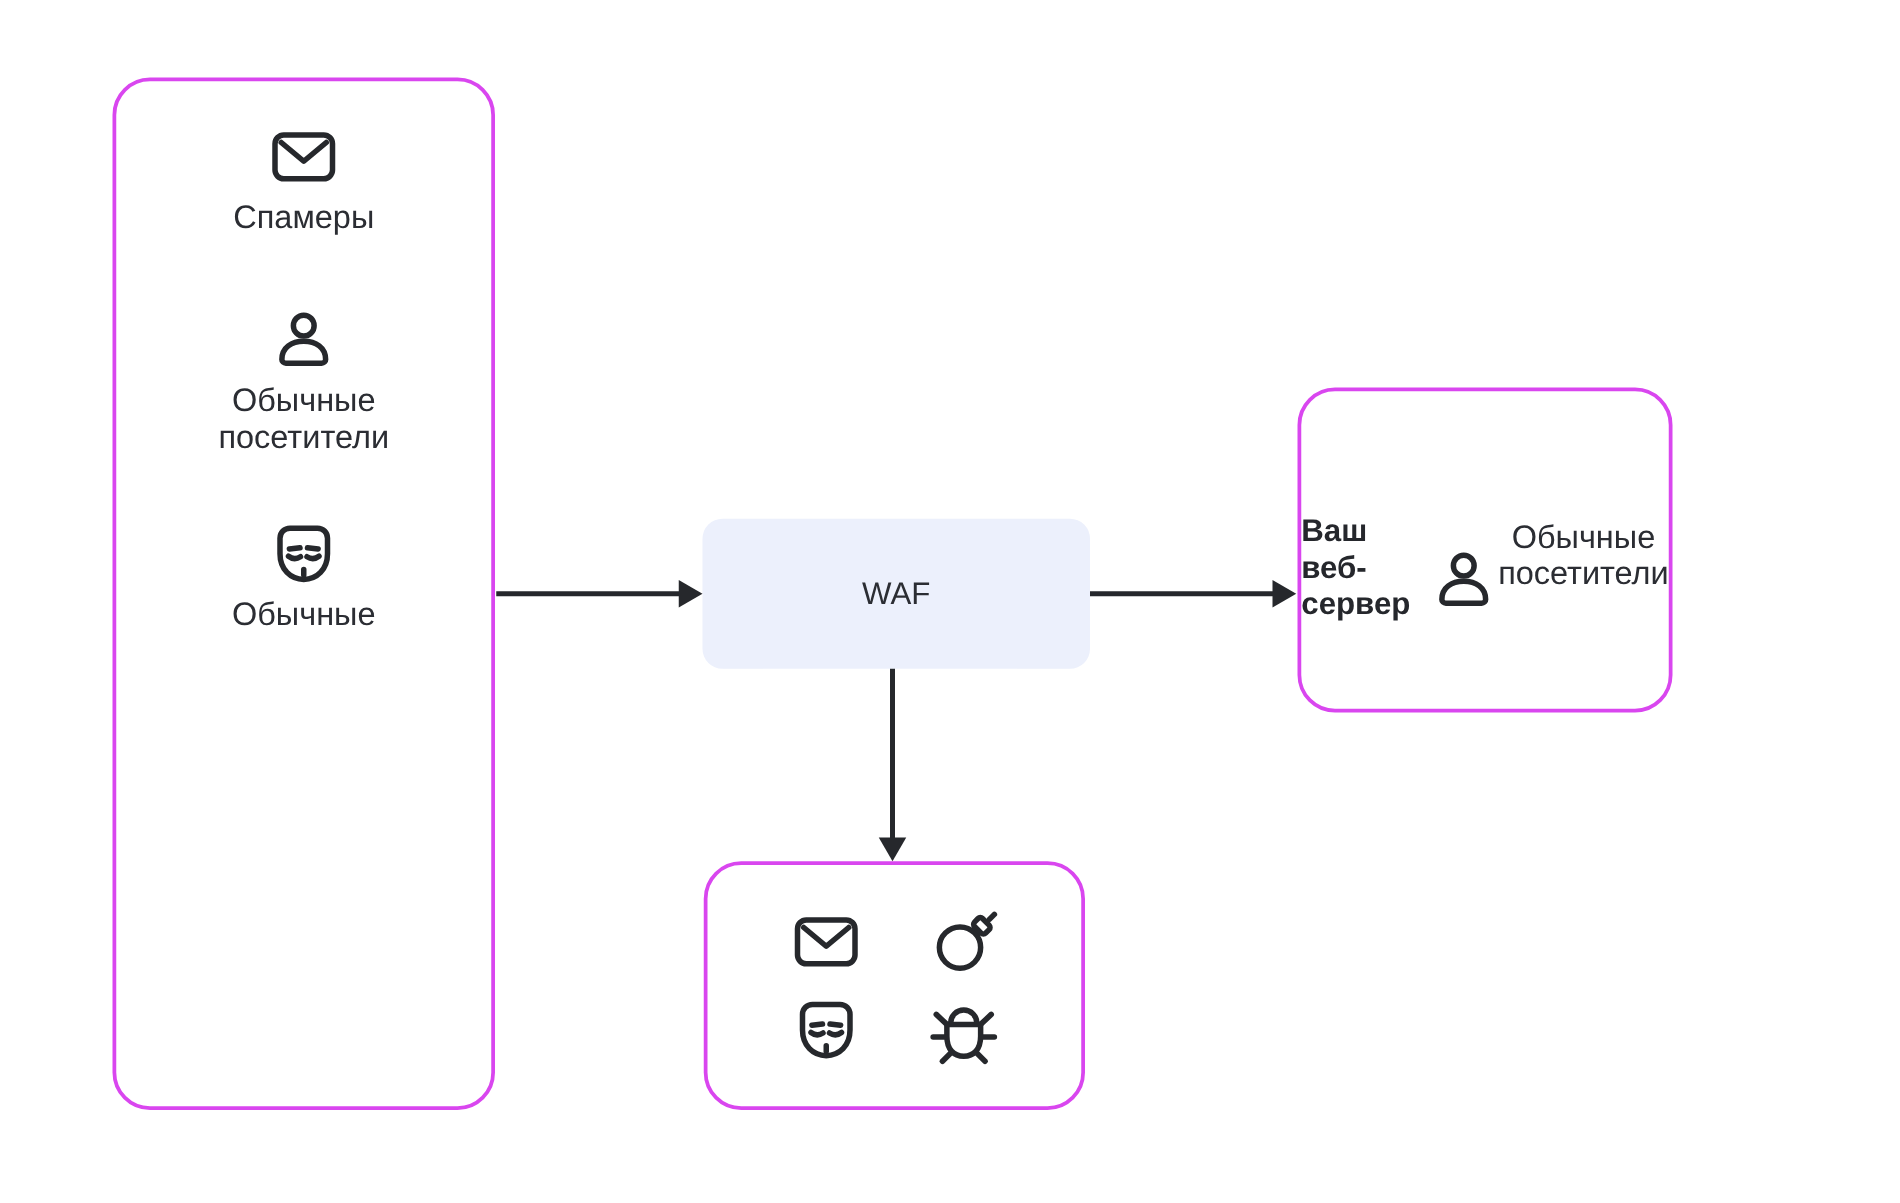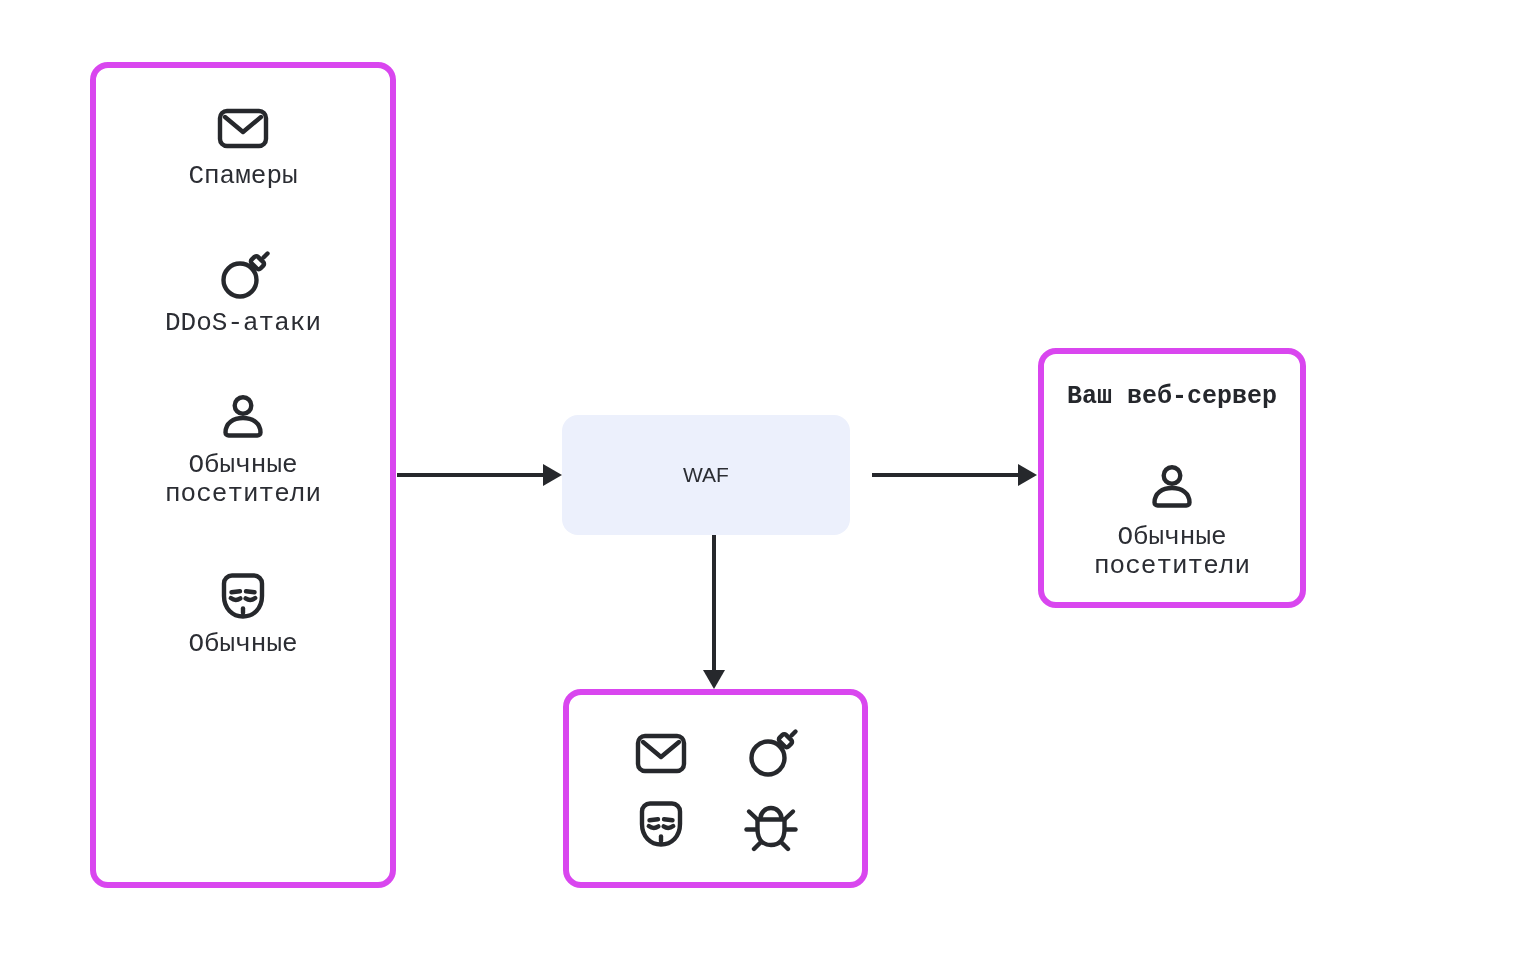--- a/index.html
+++ b/index.html
@@ -6,24 +6,23 @@
   html,body { width:1520px; height:962px; }
   body {
     position:relative;
     background:#ffffff;
     font-family:"Liberation Sans", sans-serif;
     color:#2b2d33;
     overflow:hidden;
   }
   .box {
     position:absolute;
-    border:6px solid #d946ef;
-    border-radius:18px;
+    border:3px solid #d946ef;
+    border-radius:30px;
     background:#ffffff;
-    font-family:Liberation Mono, monospace;
   }
   
   .sources-box {
     left:90px; top:62px; width:306px; height:826px;
     display:flex; flex-direction:column; align-items:center;
   }
   .source-item {
     display:flex; flex-direction:column; align-items:center;
     width:220px; text-align:center;
   }
@@ -37,29 +36,29 @@
   }
   .icon svg { width:100%; height:100%; display:block; }
   .item-label {
     margin-top:6px;
     font-size:26px; line-height:29px;
     color:#2b2d33;
   }
   
   .waf-box {
     position:absolute;
-    left:562px; top:415px; width:288px; height:120px;
+    left:562px; top:415px; width:310px; height:120px;
     background:#ecf0fc; border-radius:16px;
     display:flex; align-items:center; justify-content:center;
-    font-size:21px; color:#2b2d33;
+    font-size:25px; color:#2b2d33;
   }
   
   .server-box {
-    left:1038px; top:310px; width:268px; height:260px;
-    display:flex; flex-direction:column; align-items:center;margin-top:38px;
+    left:1038px; top:310px; width:300px; height:260px;
+    display:flex; flex-direction:row; align-items:center;
   }
   .server-title {
     margin-top:28px;
     font-size:25px; font-weight:600; color:#25272c;
   }
   .server-box .icon { margin-top:48px; }
   .server-label {
     margin-top:8px; text-align:center;
     font-size:26px; line-height:29px; width:180px;
   }
@@ -137,28 +136,20 @@
 </svg>
 
 <div class="box sources-box">
   <div class="source-item">
     <span class="icon">
         <svg>
           <use href="#sym-envelope"></use>
         </svg>
       </span>
     <div class="item-label">Спамеры</div>
-  </div>
-  <div class="source-item">
-    <span class="icon">
-        <svg>
-          <use href="#sym-bomb"></use>
-        </svg>
-      </span>
-    <div class="item-label">DDoS-атаки</div>
   </div>
   <div class="source-item">
     <span class="icon">
         <svg>
           <use href="#sym-person"></use>
         </svg>
       </span>
     <div class="item-label">Обычные посетители</div>
   </div>
   <div class="source-item">

